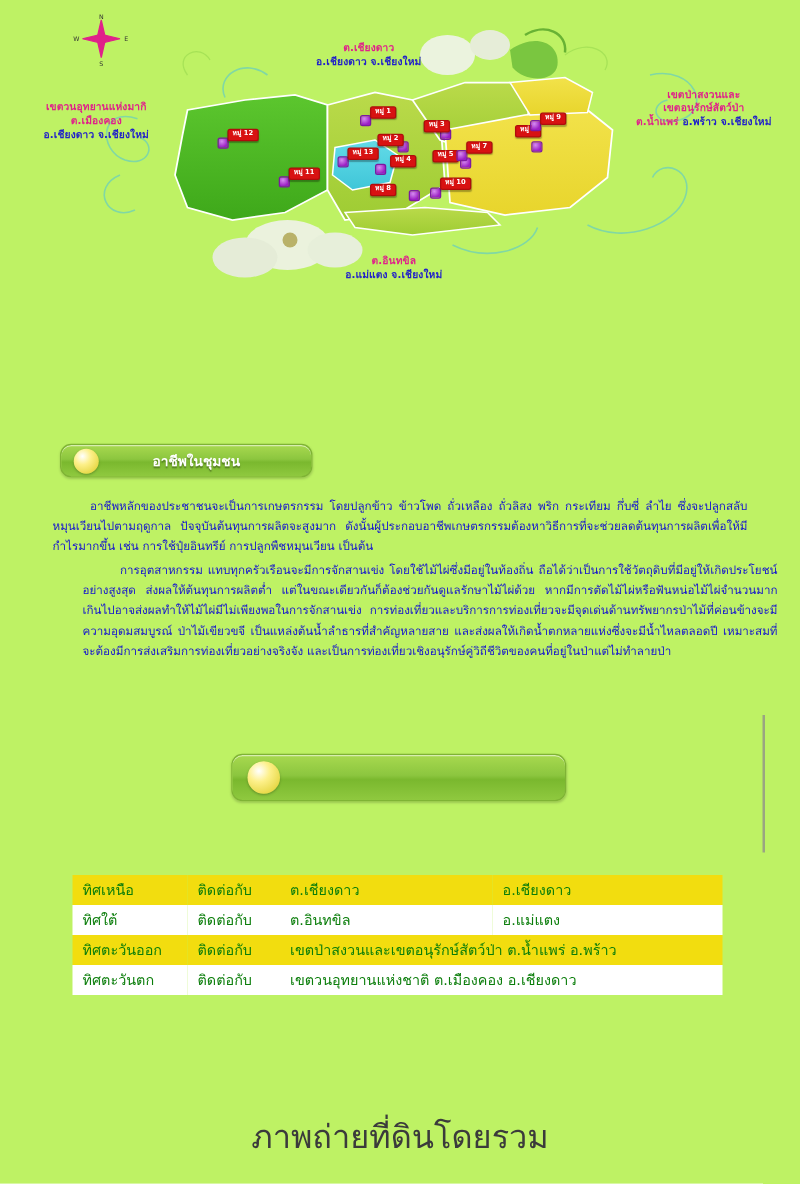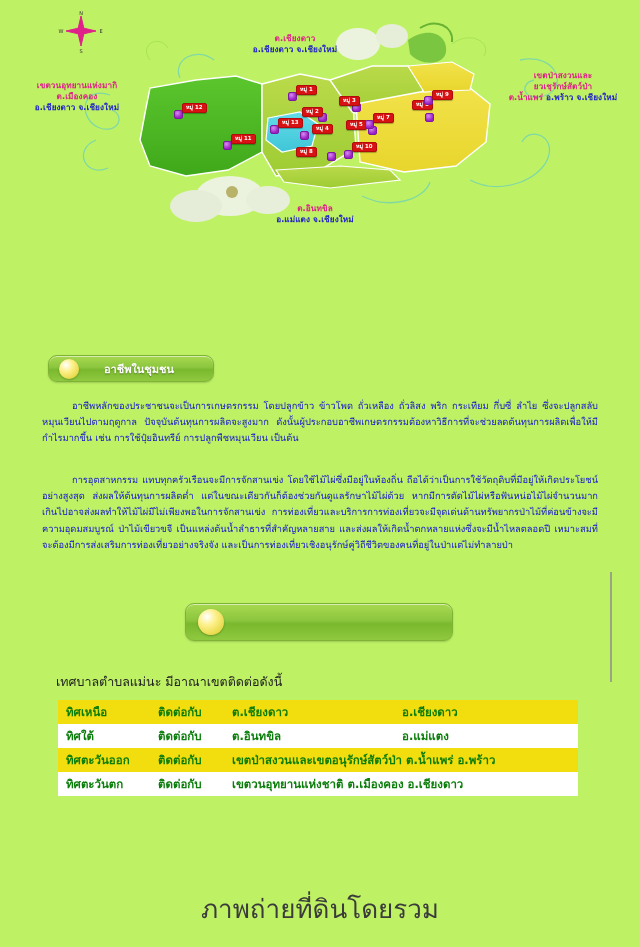--- a/index.html
+++ b/index.html
@@ -58,52 +58,52 @@
   }
   .gbtn .bulb {
     width: 20px; height: 20px; border-radius: 50%; margin-left: 10px; flex: none;
     background: radial-gradient(circle at 35% 30%, #ffffff 0%, #fdf08a 35%, #e8d94a 75%, #cdbb33 100%);
     box-shadow: 0 1px 2px rgba(0,0,0,.25);
   }
   .gbtn .blabel {
     flex: 1; text-align: center; color: #ffffff; font-weight: bold;
     text-shadow: 0 1px 1px rgba(0,0,0,.35); padding-right: 14px;
   }
-  #btn-occupation { left: 48px; top: 355px; width: 166px; height: 27px; }
+  #btn-occupation { left: 48px; top: 355px; width: 202px; height: 27px; }
   #btn-occupation .blabel { font-size: 11px; }
   #btn-boundary   { left: 185px; top: 603px; width: 268px; height: 38px; }
   #btn-boundary .bulb { width: 26px; height: 26px; margin-left: 12px; }
   #btn-boundary .blabel { font-size: 17px; }
 
   
   .para {
     position: absolute; left: 42px; width: 556px;
     color: #1414cf; font-size: 9.3px; line-height: 16.2px;
     text-align: justify; text-indent: 30px;
     font-family: "DejaVu Sans", "Liberation Sans", sans-serif;
   }
   #para1 { top: 398px; }
-  #para2 { top: 472px; }
+  #para2 { top: 449px; margin-left: 24px; }
 
   .divider-right {
     position: absolute; left: 610px; top: 572px; width: 2px; height: 110px;
     background: #9aa582;
   }
 
   
   .tbl-head {
     position: absolute; left: 56px; top: 672px;
     font-size: 12.5px; color: #222222;
   }
   .btbl {
     position: absolute; left: 58px; top: 700px; width: 520px;
     border-collapse: collapse;
   }
   .btbl td {
-    font-size: 11.5px; color: #0a7d0a; font-weight: bold;
+    font-size: 11.5px; color: #0a7d0a; font-weight: normal;
     padding: 3px 2px 3px 8px; white-space: nowrap; vertical-align: middle;
   }
   .btbl tr.odd td { background: #f2dd0f; }
   .btbl tr.even td { background: #ffffff; }
   .c-dir { width: 92px; }
   .c-rel { width: 74px; }
   .c-sub { width: 170px; }
 
   
   .footer-title {
@@ -196,21 +196,21 @@
     </div>
 
     <div class="maplabel lbl-west">
       <div>เขตวนอุทยานแห่งมากิ</div>
       <div>ต.เมืองคอง</div>
       <div class="ln2">อ.เชียงดาว จ.เชียงใหม่</div>
     </div>
 
     <div class="maplabel lbl-east">
       <div>เขตป่าสงวนและ</div>
-      <div>ยวเชุรักษ์สัตว์ป่า</div>
+      <div>เขตอนุรักษ์สัตว์ป่า</div>
       <div class="mix">
         <span class="p">ต.น้ำแพร่ </span><span class="b">อ.พร้าว จ.เชียงใหม่</span>
       </div>
     </div>
 
     <div class="maplabel lbl-south">
       <div>ต.อินทขิล</div>
       <div class="ln2">อ.แม่แตง จ.เชียงใหม่</div>
     </div>
 
@@ -261,21 +261,20 @@
 
   <div class="para" id="para1">อาชีพหลักของประชาชนจะเป็นการเกษตรกรรม โดยปลูกข้าว ข้าวโพด ถั่วเหลือง ถั่วลิสง พริก กระเทียม กึ่บซี่ ลำไย ซึ่งจะปลูกสลับหมุนเวียนไปตามฤดูกาล ปัจจุบันต้นทุนการผลิตจะสูงมาก ดังนั้นผู้ประกอบอาชีพเกษตรกรรมต้องหาวิธีการที่จะช่วยลดต้นทุนการผลิตเพื่อให้มีกำไรมากขึ้น เช่น การใช้ปุ๋ยอินทรีย์ การปลูกพืชหมุนเวียน เป็นต้น</div>
   <div class="para" id="para2">การอุตสาหกรรม แทบทุกครัวเรือนจะมีการจักสานเข่ง โดยใช้ไม้ไผ่ซึ่งมีอยู่ในท้องถิ่น ถือได้ว่าเป็นการใช้วัตถุดิบที่มีอยู่ให้เกิดประโยชน์อย่างสูงสุด ส่งผลให้ต้นทุนการผลิตต่ำ แต่ในขณะเดียวกันก็ต้องช่วยกันดูแลรักษาไม้ไผ่ด้วย หากมีการตัดไม้ไผ่หรือฟันหน่อไม้ไผ่จำนวนมากเกินไปอาจส่งผลทำให้ไม้ไผ่มีไม่เพียงพอในการจักสานเข่ง การท่องเที่ยวและบริการการท่องเที่ยวจะมีจุดเด่นด้านทรัพยากรป่าไม้ที่ค่อนข้างจะมีความอุดมสมบูรณ์ ป่าไม้เขียวขจี เป็นแหล่งต้นน้ำลำธารที่สำคัญหลายสาย และส่งผลให้เกิดน้ำตกหลายแห่งซึ่งจะมีน้ำไหลตลอดปี เหมาะสมที่จะต้องมีการส่งเสริมการท่องเที่ยวอย่างจริงจัง และเป็นการท่องเที่ยวเชิงอนุรักษ์คู่วิถีชีวิตของคนที่อยู่ในป่าแต่ไม่ทำลายป่า</div>
 
   <div class="divider-right"></div>
 
   <div class="gbtn" id="btn-boundary">
     <div class="bulb"></div>
   </div>
 
-  <div class="tbl-head">เทศบาลตำบลแม่นะ มีอาณาเขตติดต่อดังนี้</div>
 
   <table class="btbl">
     <tbody>
       <tr class="odd">
         <td class="c-dir">ทิศเหนือ</td>
         <td class="c-rel">ติดต่อกับ</td>
         <td class="c-sub">ต.เชียงดาว</td>
         <td>อ.เชียงดาว</td>
       </tr>
       <tr class="even">

